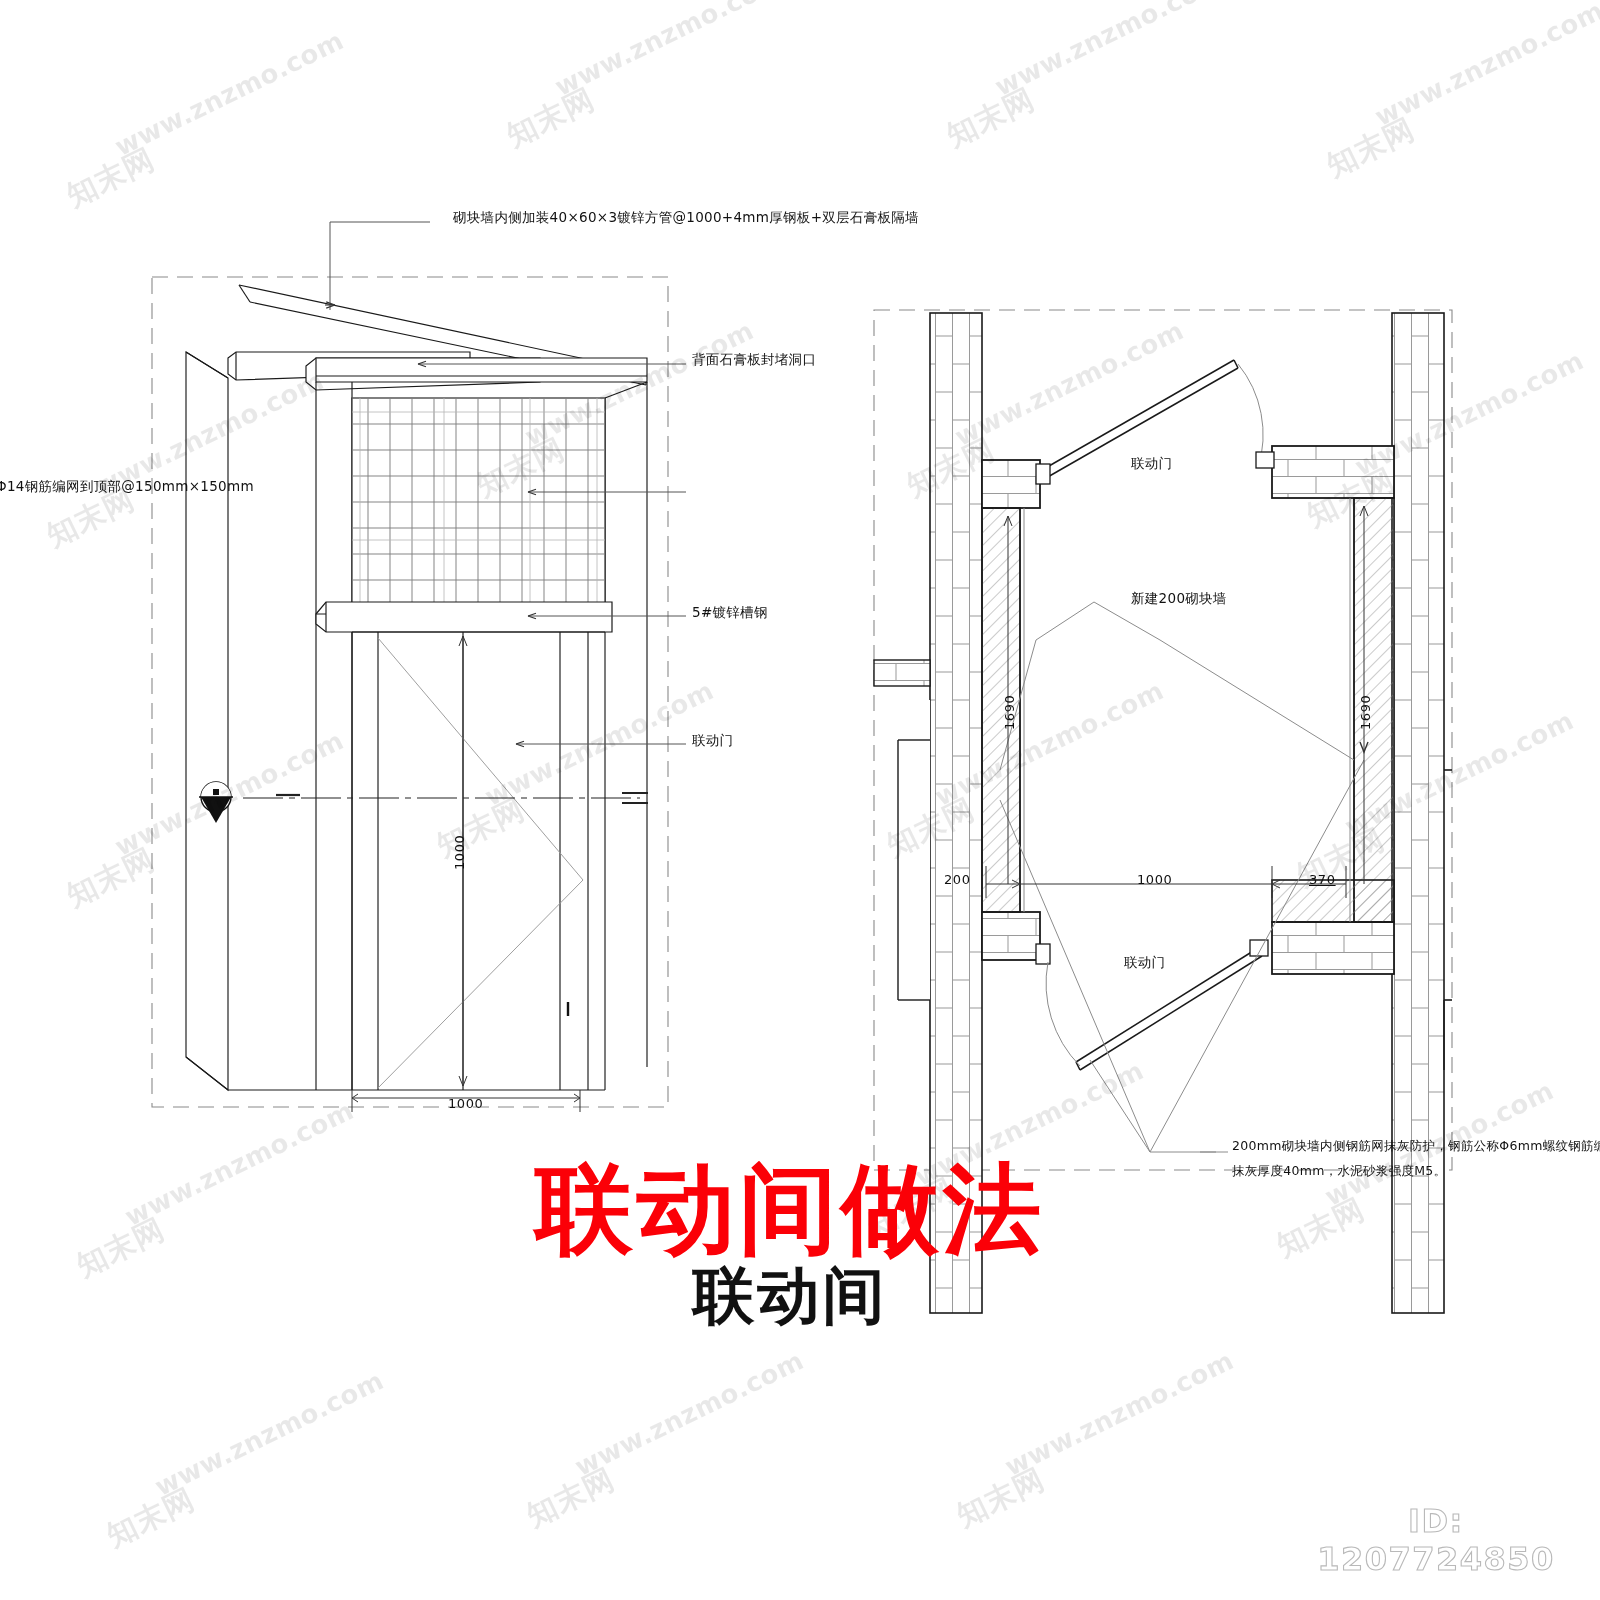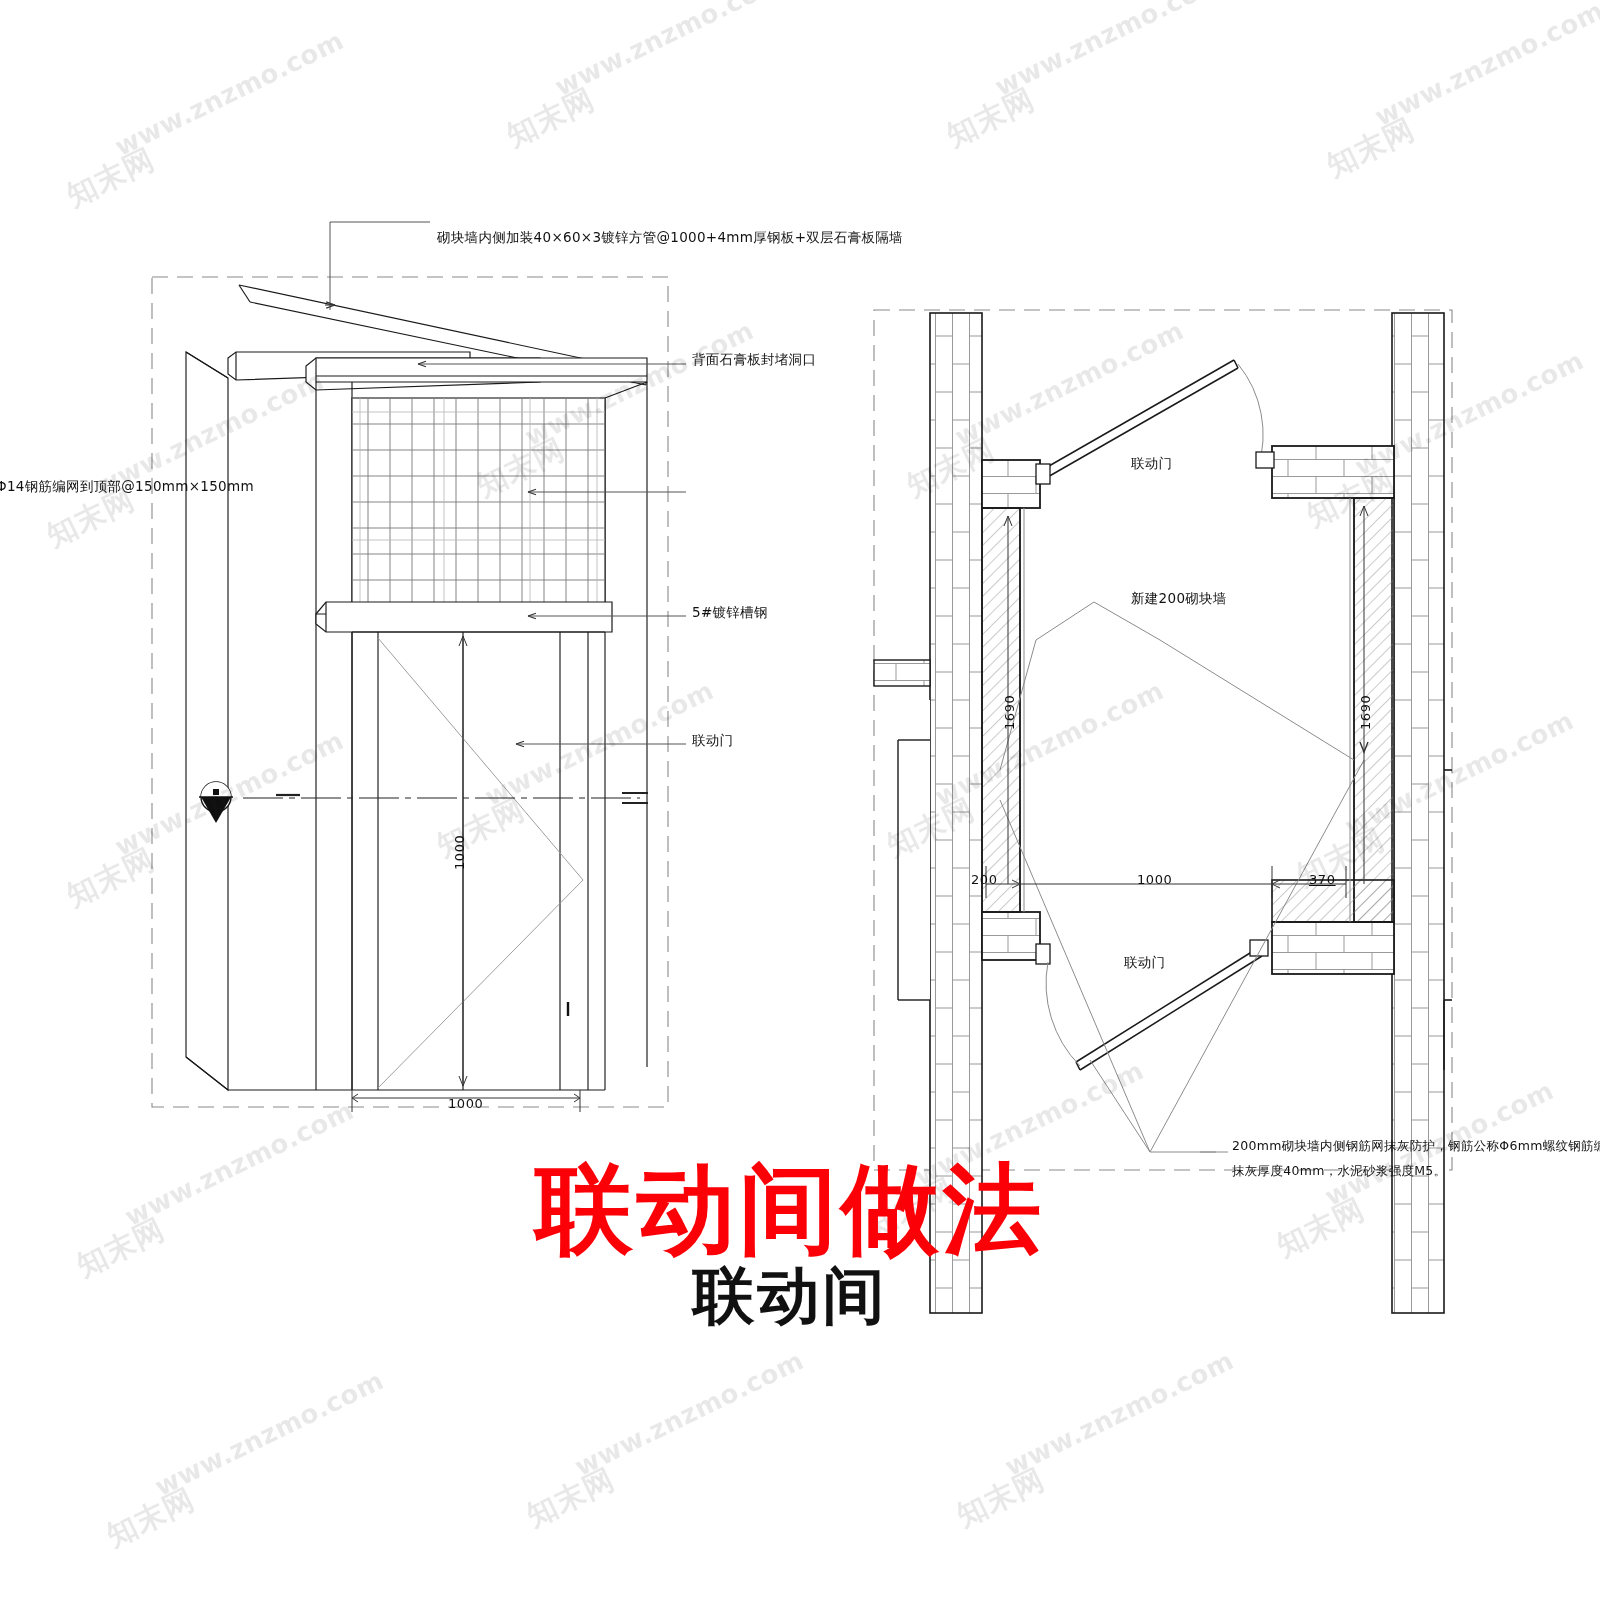--- a/index.html
+++ b/index.html
@@ -409,52 +409,53 @@
     <div class="wm cn" style="left:100px;top:1520px;transform:rotate(-26deg);">知末网</div>
     <div class="wm en" style="left:150px;top:1475px;transform:rotate(-26deg);">www.znzmo.com</div>
 
     <div class="wm cn" style="left:520px;top:1500px;transform:rotate(-26deg);">知末网</div>
     <div class="wm en" style="left:570px;top:1455px;transform:rotate(-26deg);">www.znzmo.com</div>
 
     <div class="wm cn" style="left:950px;top:1500px;transform:rotate(-26deg);">知末网</div>
     <div class="wm en" style="left:1000px;top:1455px;transform:rotate(-26deg);">www.znzmo.com</div>
   </div>
 
-  <div class="dtxt" style="left:437px;top:209px;margin-top:20px;">砌块墙内侧加装40×60×3镀锌方管@1000+4mm厚钢板+双层石膏板隔墙</div>
+  <div class="dtxt" style="left:453px;top:209px;">砌块墙内侧加装40×60×3镀锌方管@1000+4mm厚钢板+双层石膏板隔墙</div>
 
   <div class="dtxt" style="left:692px;top:351px;">背面石膏板封堵洞口</div>
 
   <div class="dtxt" style="left:-4px;top:478px;">Φ14钢筋编网到顶部@150mm×150mm</div>
 
   <div class="dtxt" style="left:692px;top:604px;">5#镀锌槽钢</div>
 
   <div class="dtxt" style="left:692px;top:732px;">联动门</div>
 
   <div class="dtxt dim rot90" style="left:452px;top:870px;">1000</div>
 
   <div class="dtxt dim" style="left:448px;top:1096px;">1000</div>
 
   <div class="dtxt" style="left:1131px;top:455px;">联动门</div>
 
   <div class="dtxt" style="left:1124px;top:954px;">联动门</div>
 
   <div class="dtxt" style="left:1131px;top:590px;">新建200砌块墙</div>
 
-  <div class="dtxt dim" style="left:971px;top:872px;">200</div>
+  <div class="dtxt dim" style="left:944px;top:872px;">200</div>
 
   <div class="dtxt dim" style="left:1137px;top:872px;">1000</div>
 
   <div class="dtxt dim" style="left:1309px;top:872px;text-decoration:underline;">370</div>
 
   <div class="dtxt dim rot90" style="left:1002px;top:730px;">1690</div>
 
   <div class="dtxt dim rot90" style="left:1358px;top:730px;">1690</div>
 
   <div class="dtxt small" style="left:1232px;top:1138px;">200mm砌块墙内侧钢筋网抹灰防护，钢筋公称Φ6mm螺纹钢筋编网150×150，</div>
   <div class="dtxt small" style="left:1232px;top:1163px;">抹灰厚度40mm，水泥砂浆强度M5。</div>
 
   <div id="title-main">联动间做法</div>
   <div id="title-sub">联动间</div>
 
   <div id="brand">
+    <div id="brand-id">ID: 1207724850</div>
   </div>
 
 </div>
 
 </body></html>

